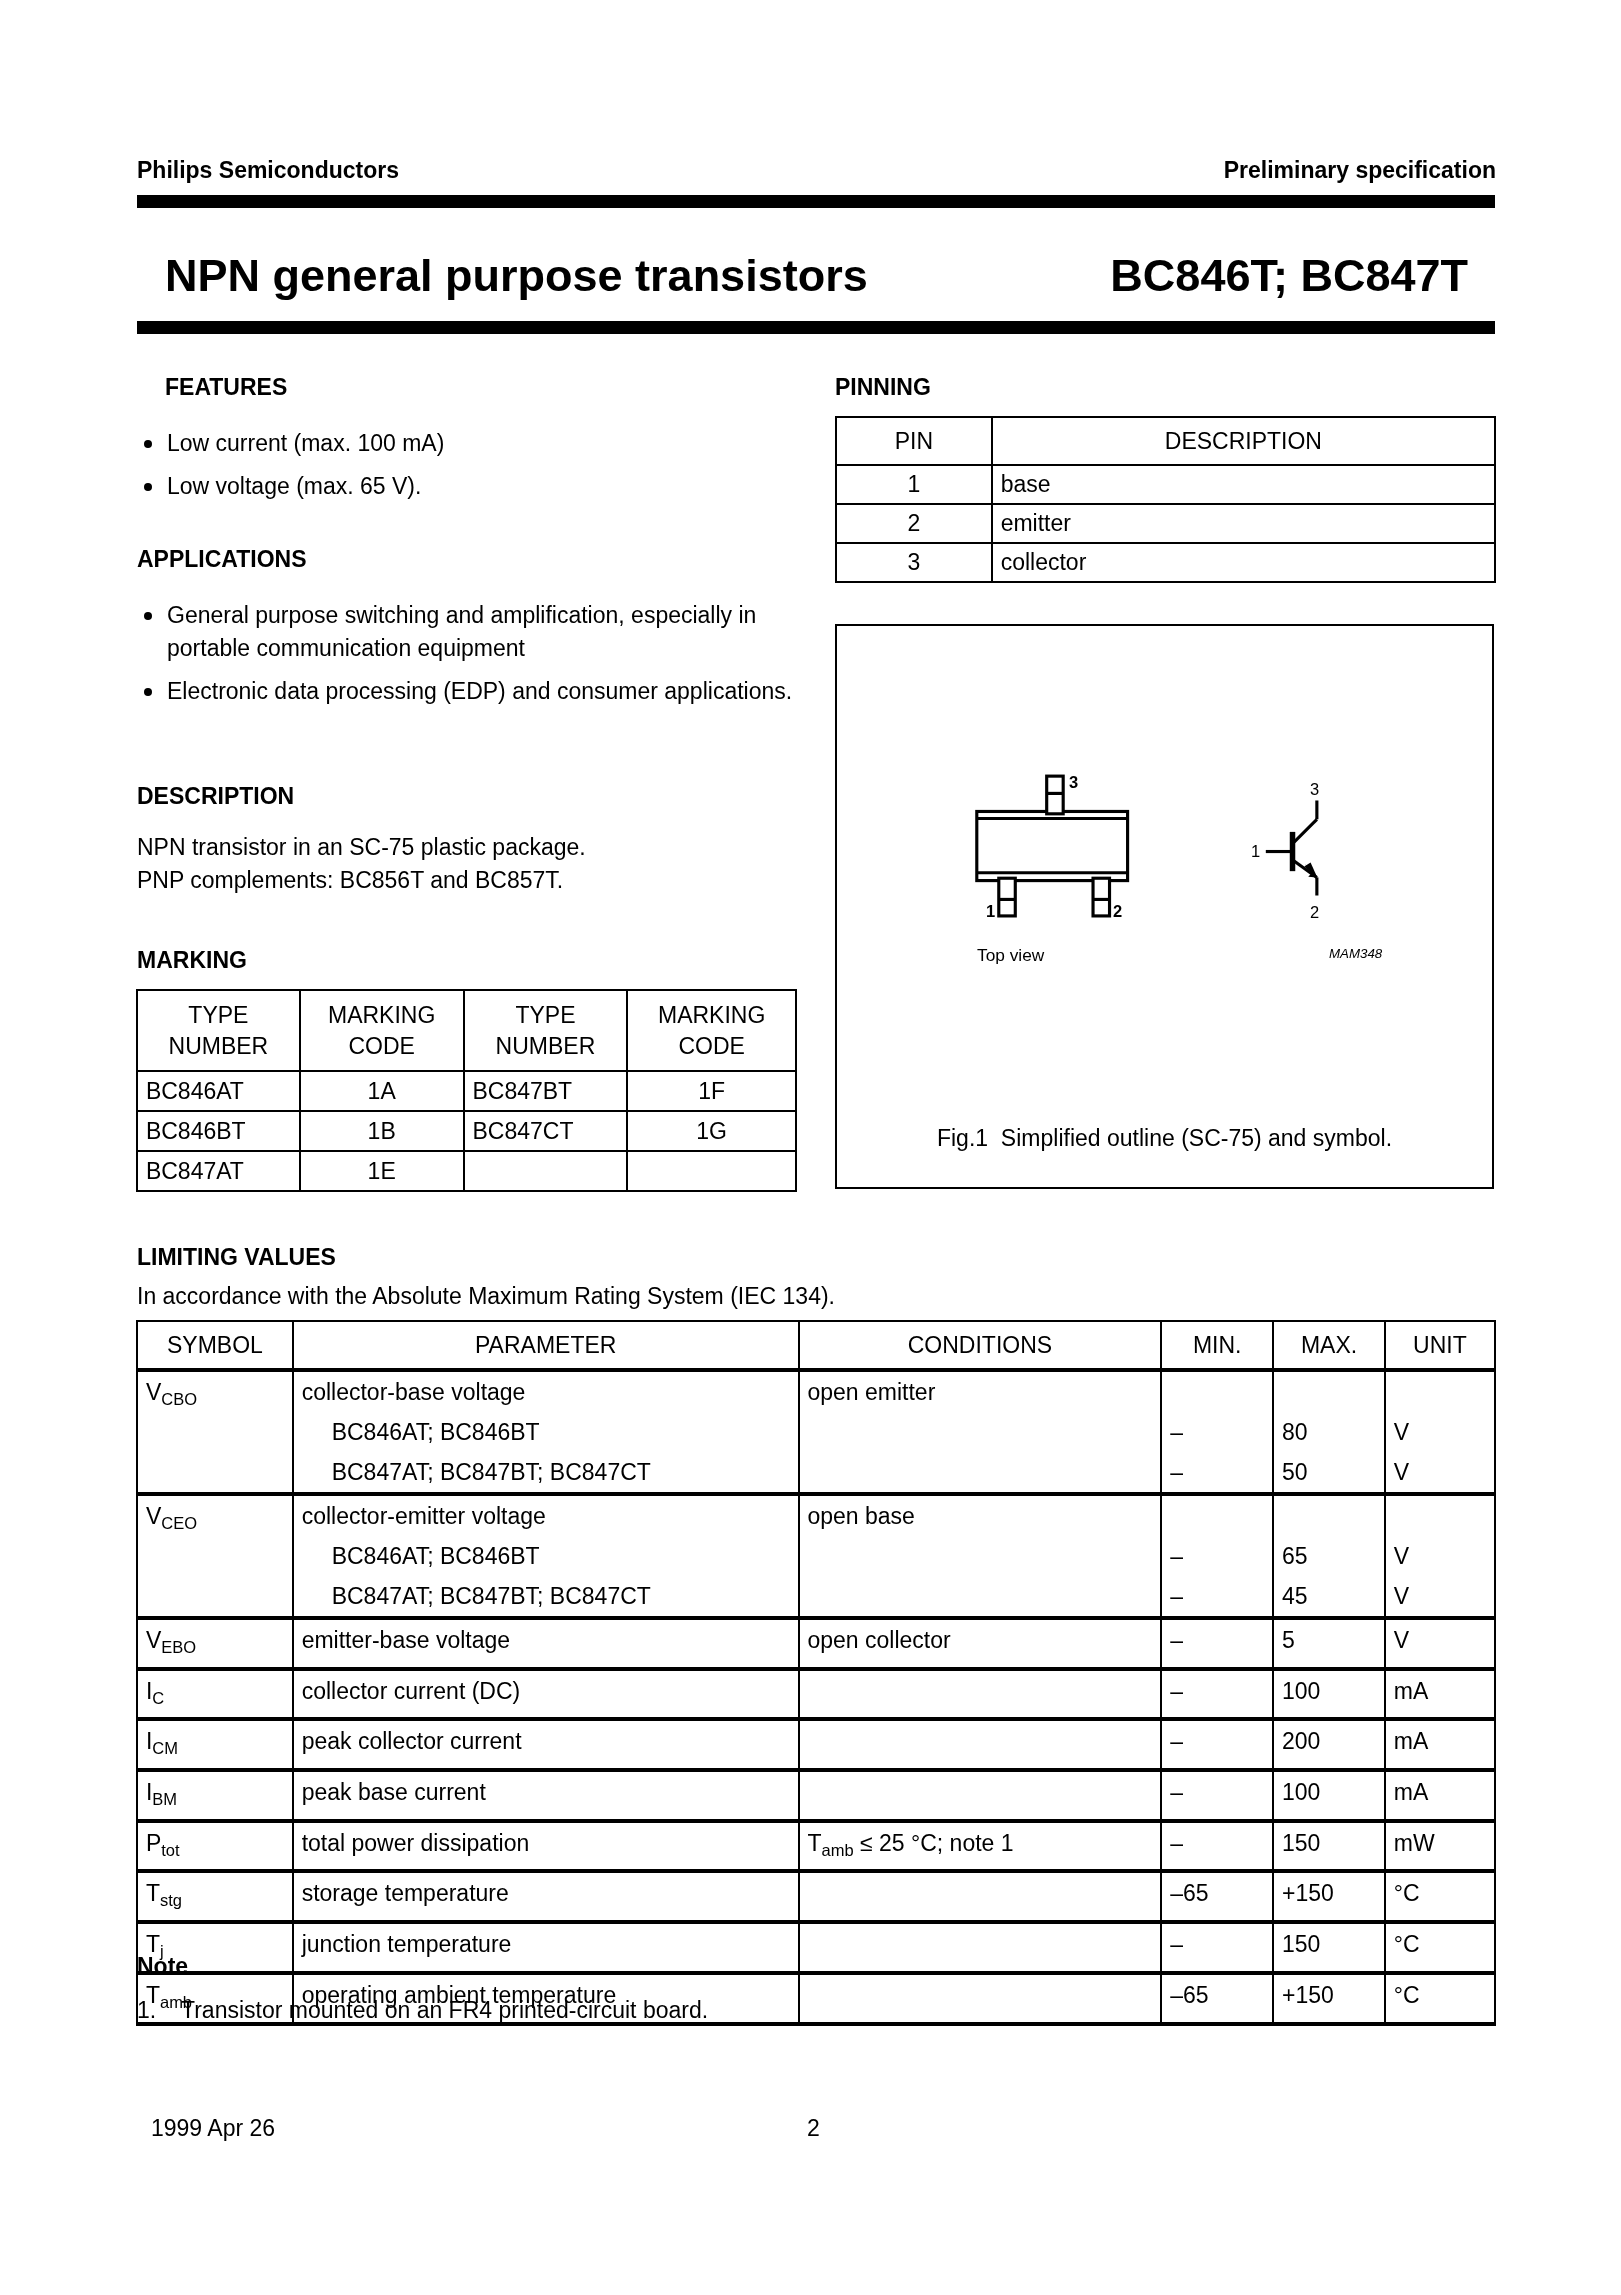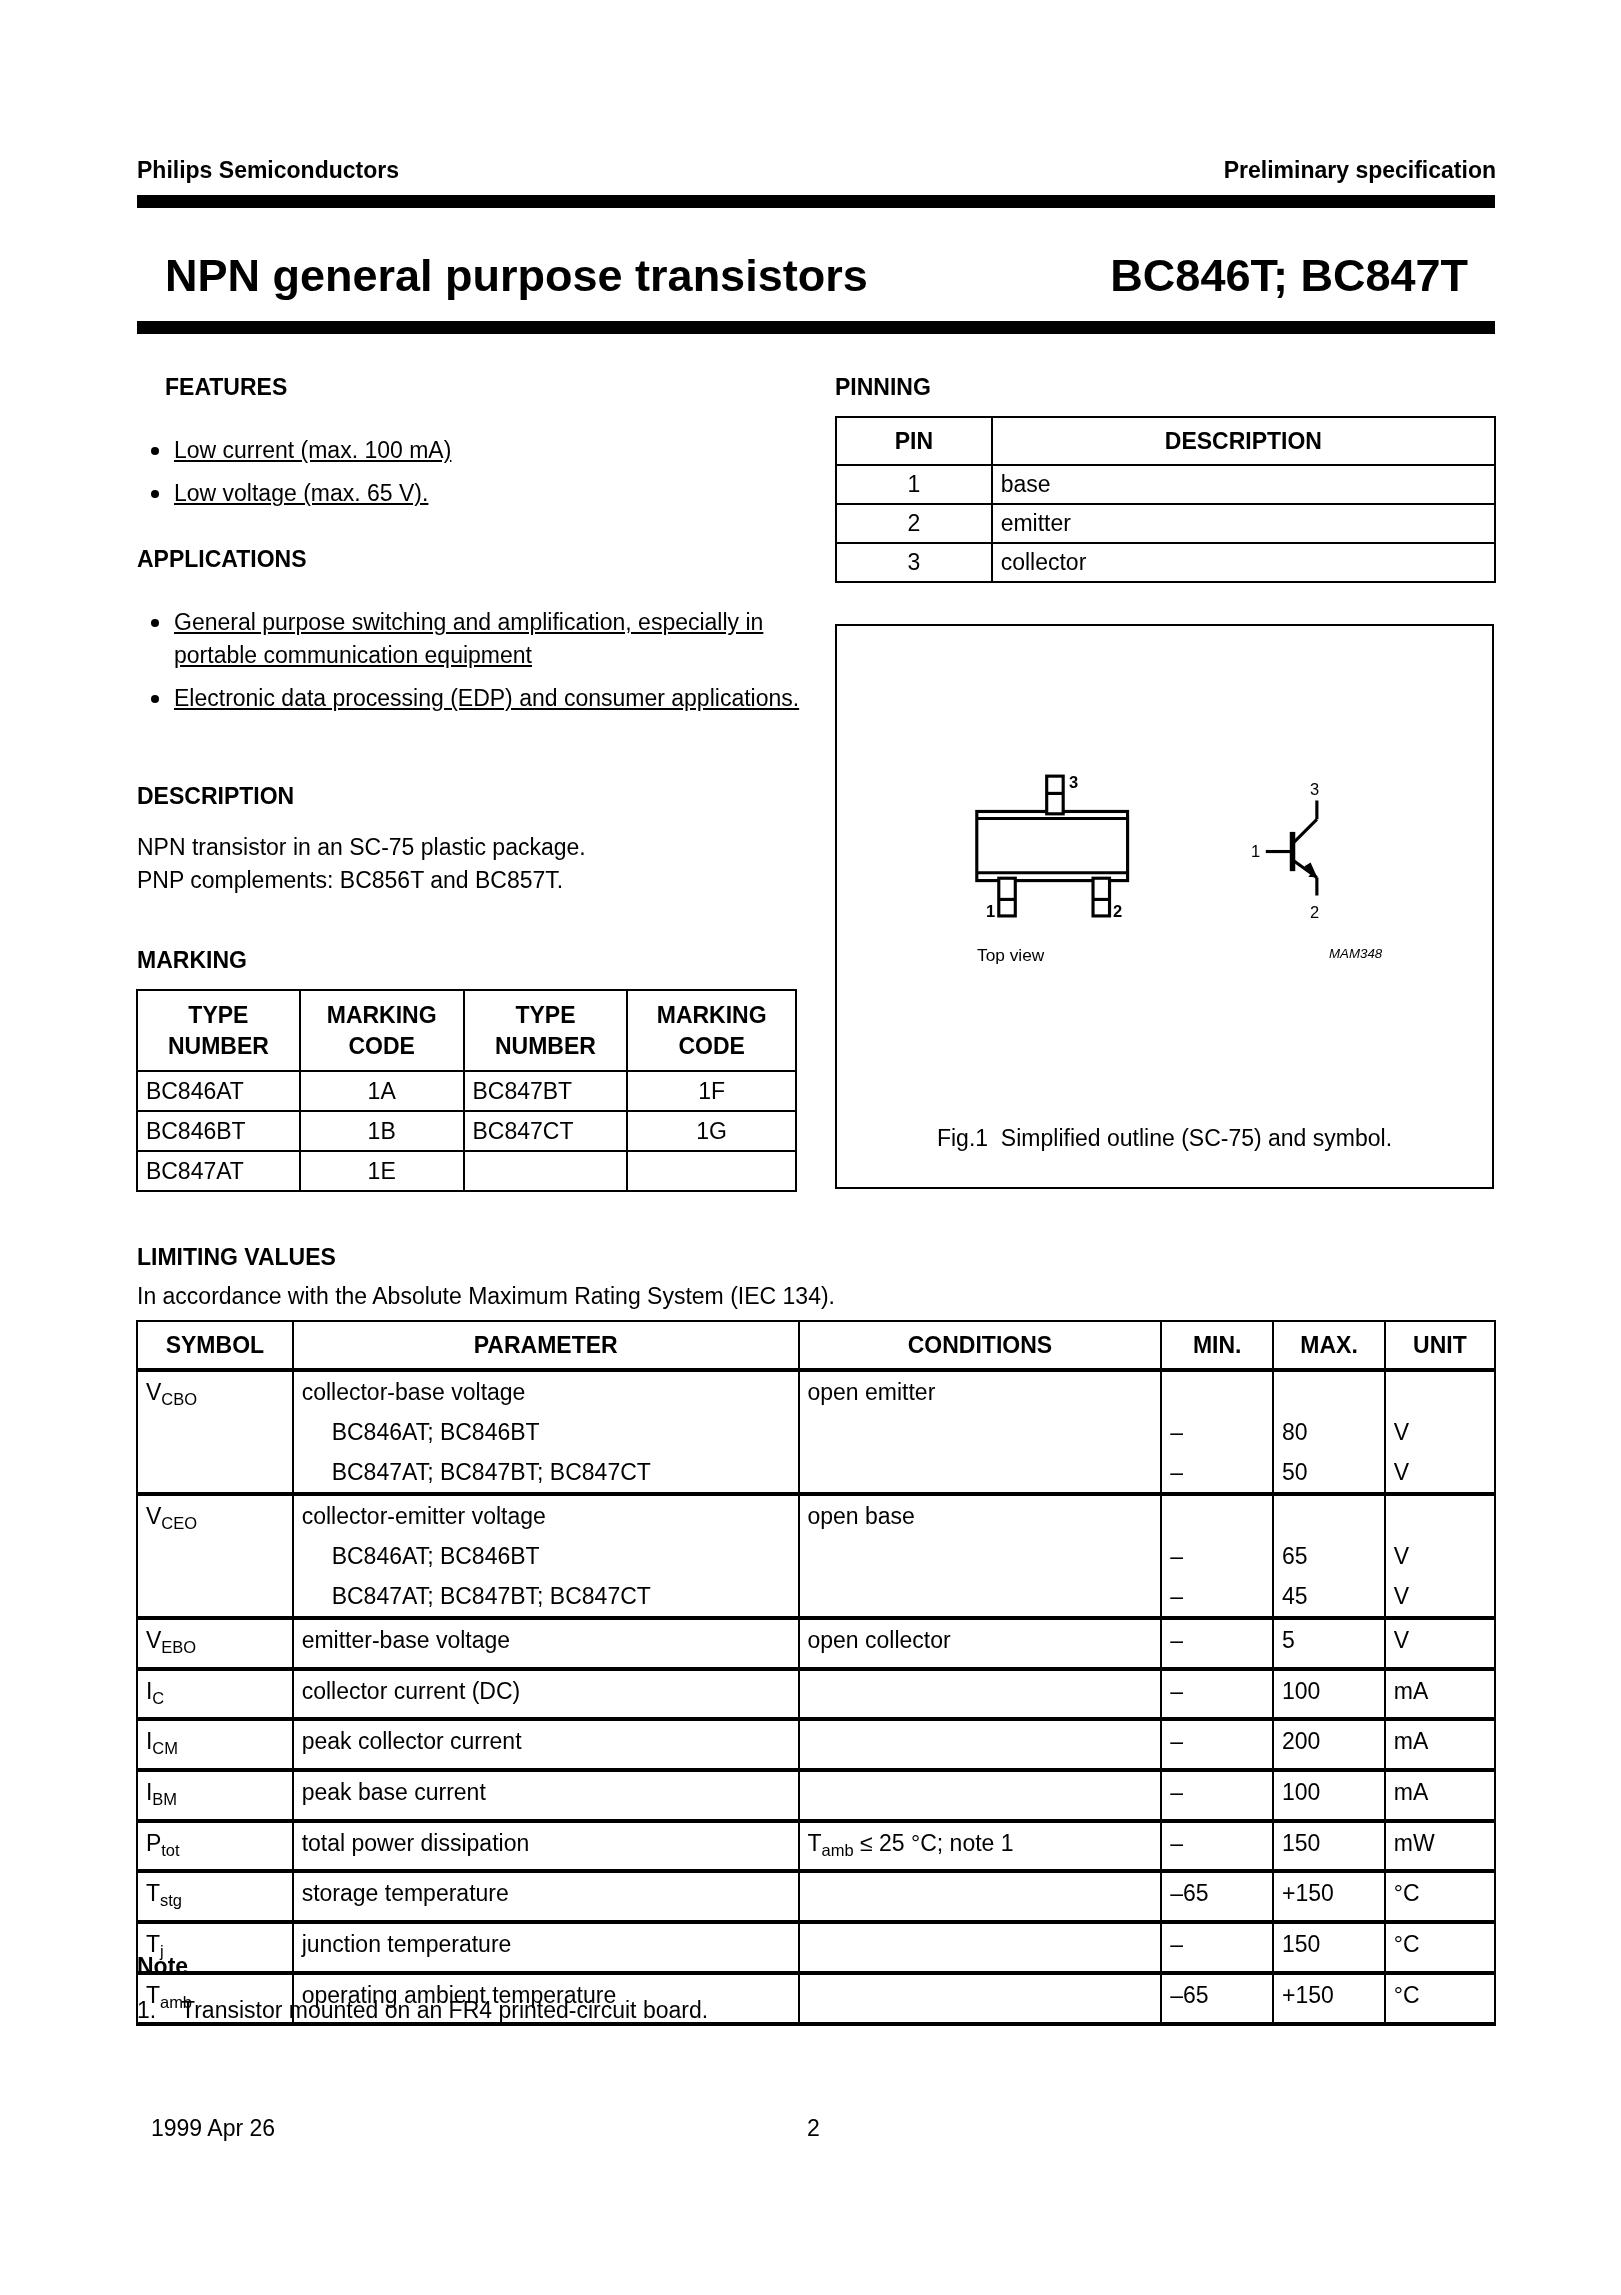--- a/index.html
+++ b/index.html
@@ -4,26 +4,26 @@
 <style>
   html, body { margin: 0; padding: 0; background: #ffffff; }
   body { width: 1622px; height: 2295px; position: relative; overflow: hidden;
          font-family: "Liberation Sans", sans-serif; color: #000; }
   .abs { position: absolute; }
   .hdr-small { font-size: 23px; font-weight: bold; top: 157px; }
   .rule { position: absolute; left: 137px; width: 1358px; height: 13.3px; background: #000; }
   .title { font-size: 45px; font-weight: bold; top: 250px; }
   .sect { font-size: 23px; font-weight: bold; }
   .body { font-size: 23px; line-height: 33px; }
-  ul.bul { list-style: none; margin: 16px; padding: 0; text-decoration: underline; }
+  ul.bul { list-style: none; margin: 9px; padding: 0; }
   ul.bul li { position: relative; padding-left: 25px; font-size: 23px; line-height: 33px; margin-bottom: 10.2px; }
   ul.bul li::before { content: ""; position: absolute; left: 2.4px; top: 13.3px; width: 7.9px; height: 7.9px; border-radius: 50%; background: #000; }
   table { border-collapse: collapse; }
   table.t td, table.t th { border: 2.4px solid #000; font-size: 23px; padding: 0 7.9px; }
-  table.t th { font-weight: bold; text-align: center; }
+  table.t th { font-weight: normal; text-align: center; }
   .c { text-align: center; }
   .lv td { vertical-align: top; }
   .lv .sub { display: block; line-height: 40px; }
   .sym sub { font-size: 16.5px; vertical-align: -4.7px; }
   .thickb { border-bottom: 4.7px solid #000 !important; }
   .figbox { position: absolute; left: 835px; top: 624px; width: 659px; height: 565px; border: 2.4px solid #000; box-sizing: border-box; }
 </style>
 </head>
 <body>
 

